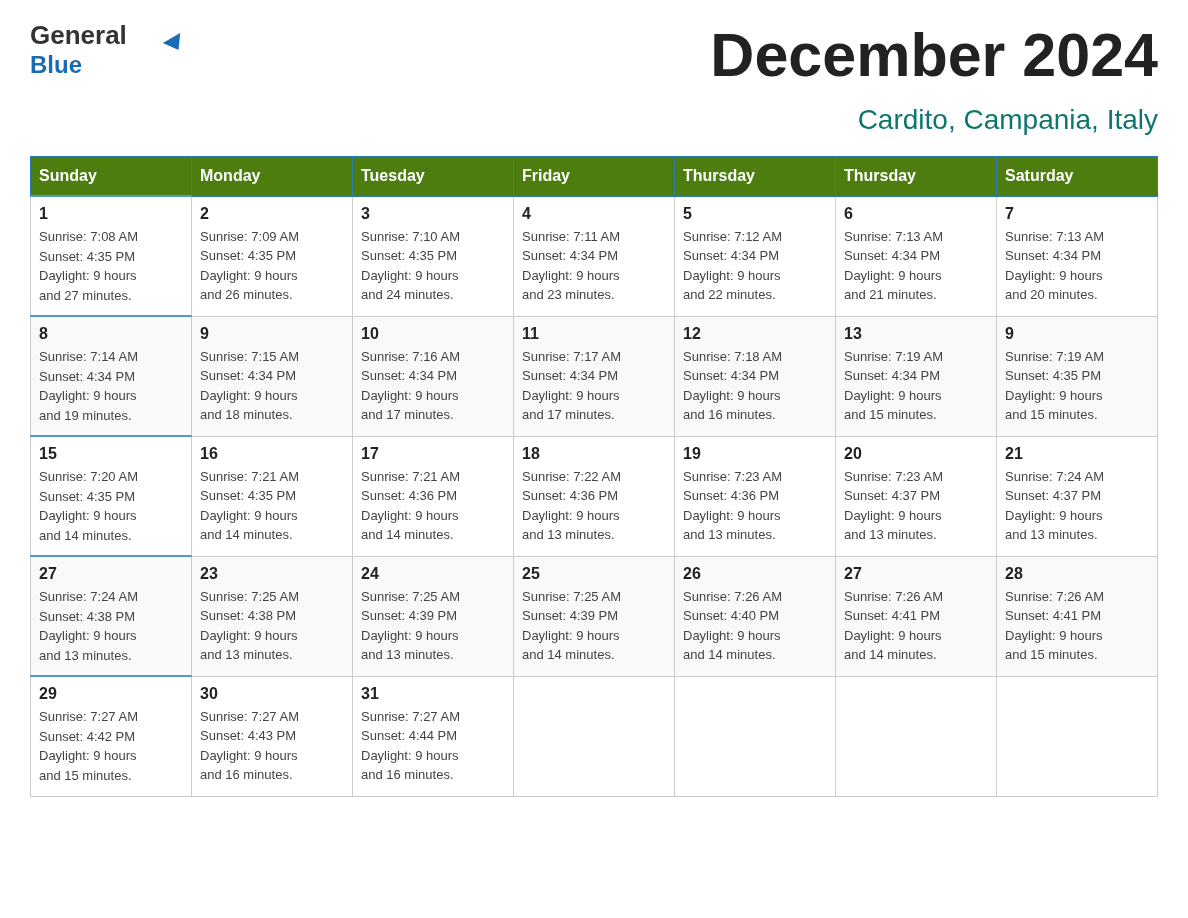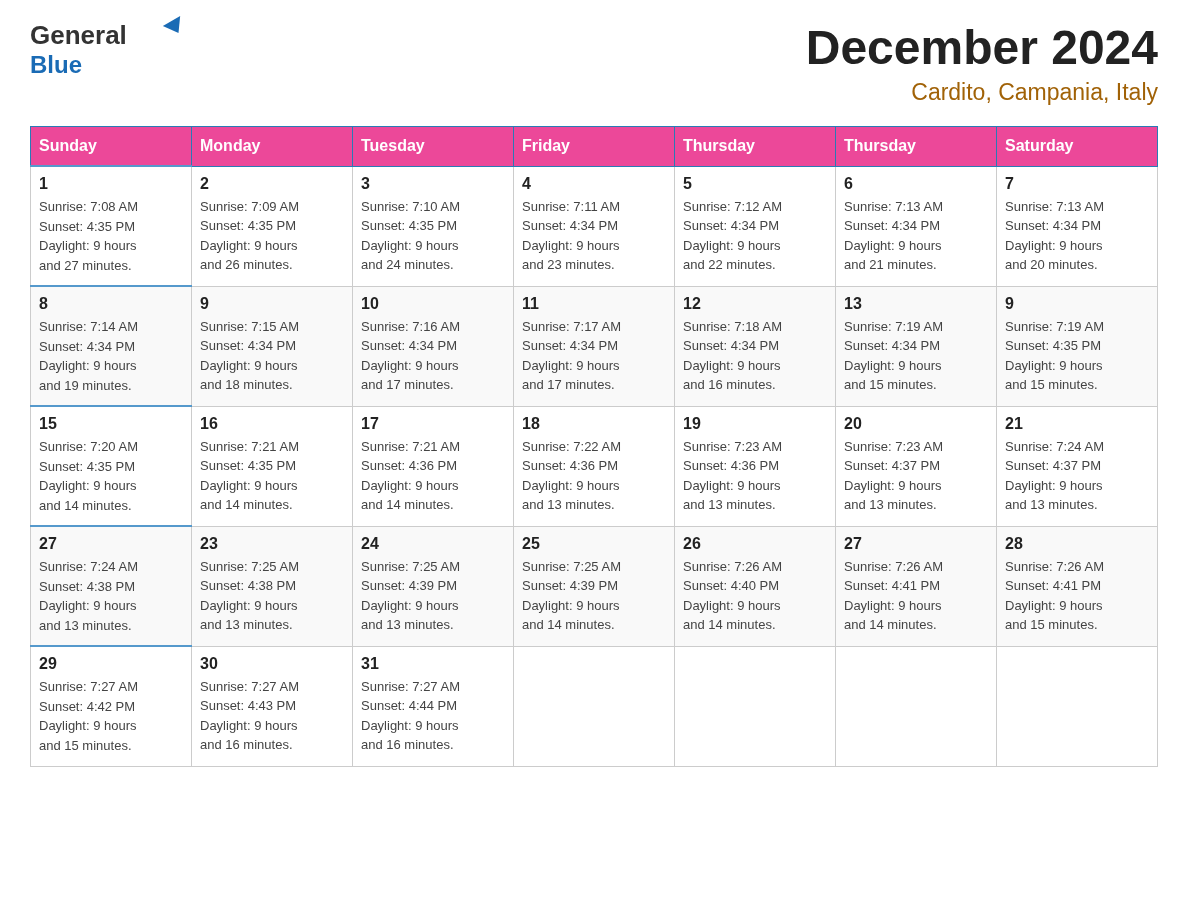--- a/index.html
+++ b/index.html
@@ -37,43 +37,43 @@
       height: 0;
       border-left: 10px solid transparent;
       border-right: 10px solid transparent;
       border-top: 14px solid #1a6bb5;
       margin-left: 2px;
       vertical-align: middle;
       transform: rotate(-30deg);
     }
     .logo-text-row {
       display: flex;
-      align-items: flex-start;
+      align-items: flex-end;
       gap: 36px;
     }
     .title-section {
       text-align: right;
     }
     .month-title {
-      font-size: 48px;
+      font-size: 61px;
       font-weight: bold;
       color: #222;
     }
     .location-title {
-      font-size: 23px;
-      color: #a16207;
-      margin-top: 4px;
+      font-size: 28px;
+      color: #0f766e;
+      margin-top: 14px;
     }
     table {
       width: 100%;
       border-collapse: collapse;
       table-layout: fixed;
     }
     thead tr th {
-      background-color: #ec4899;
+      background-color: #4d7c0f;
       color: #fff;
       padding: 10px 8px;
       text-align: left;
       font-size: 16px;
       font-weight: 600;
       border: 1px solid #2a7ab5;
     }
     tbody tr td {
       border: 1px solid #ccc;
       vertical-align: top;

